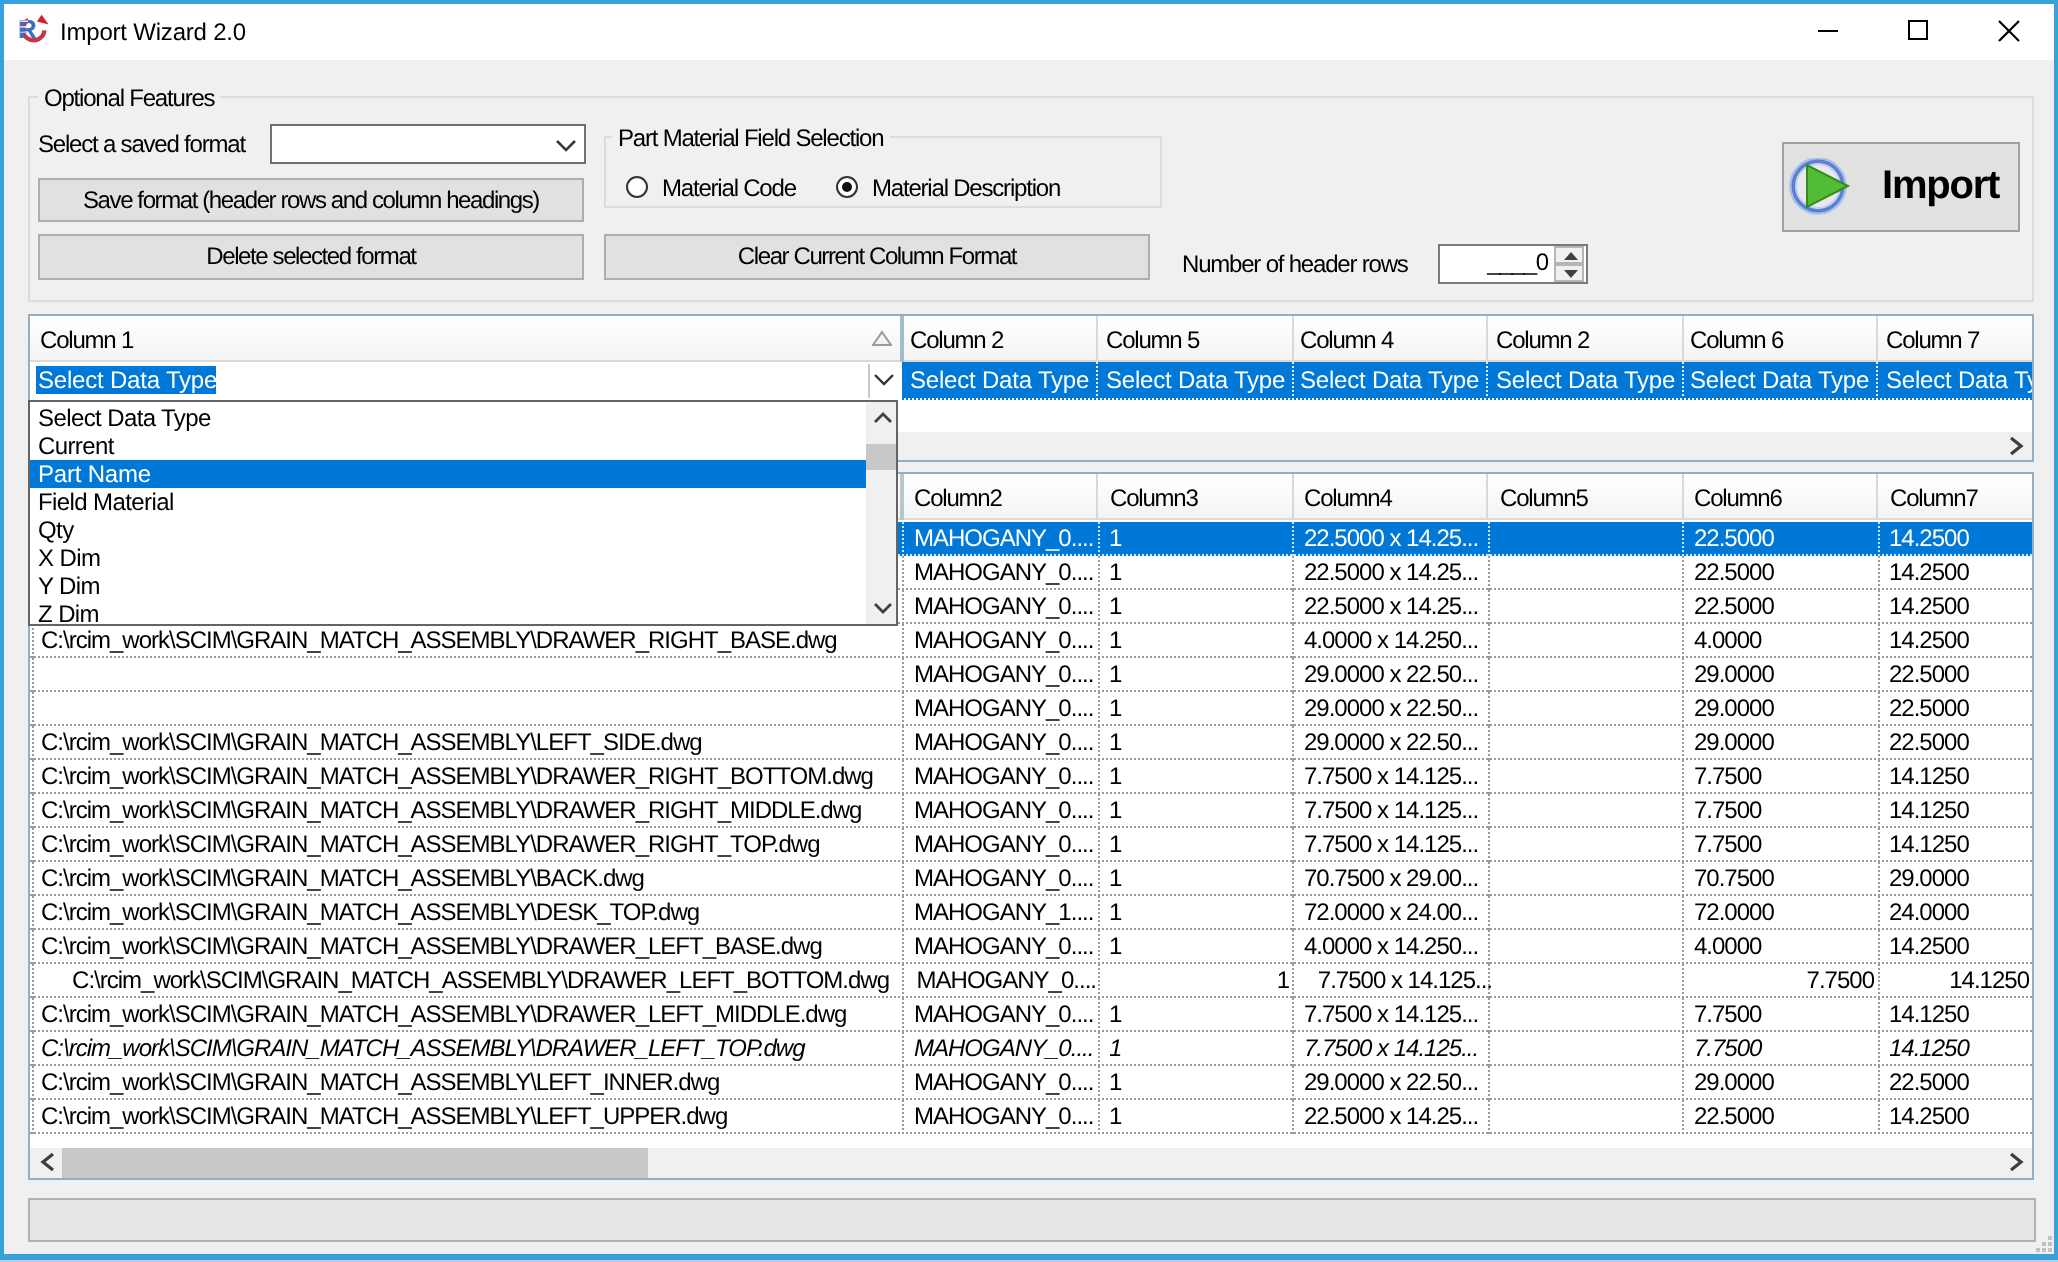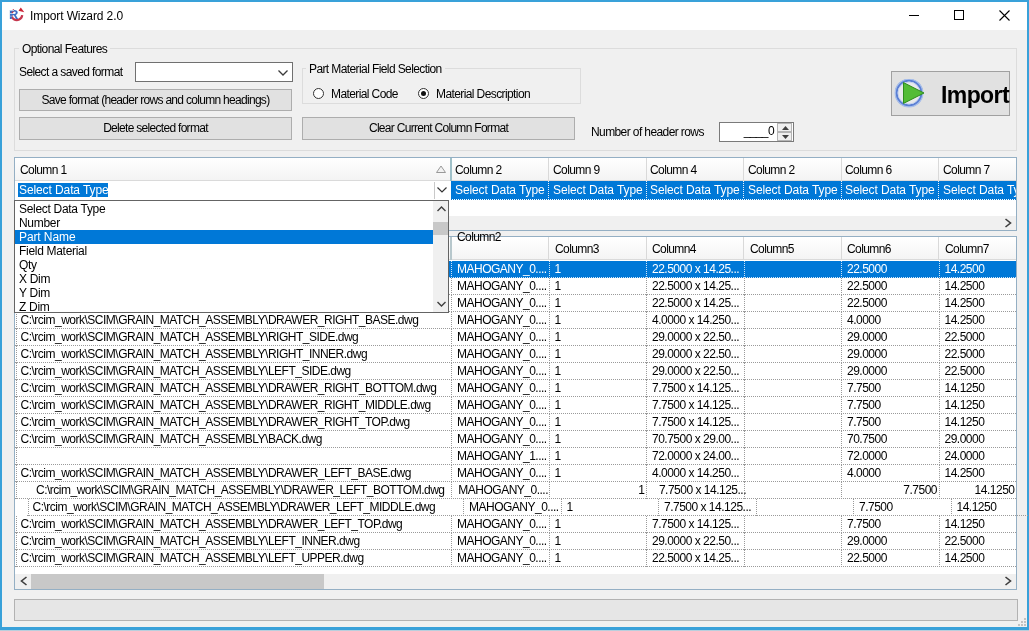--- a/index.html
+++ b/index.html
@@ -90,35 +90,35 @@
     </svg>
 </div>
 
 <div class="abs" style="left:891px; top:71px; width:119px; height:45px; background:#e1e1e1; border:1px solid #a0a0a0;"></div>
 <svg class="abs" style="left:894px; top:79px;" width="32" height="29" viewBox="0 0 32 29">
   <circle cx="15" cy="14" r="12.6" fill="#e9e9eb" stroke="#5b7fd4" stroke-width="2.8"></circle>
   <circle cx="15" cy="14" r="13.8" fill="none" stroke="#a8bfea" stroke-width="1.2"></circle>
   <circle cx="15" cy="14" r="11" fill="none" stroke="#c3d2ef" stroke-width="1"></circle>
   <path d="M9.5 3.6 L30 14 L9.5 24.4 Z" fill="#53bc35" stroke="#2f8c1d" stroke-width="1"></path>
 </svg>
-<div class="abs" style="left:941px; top:82px; width:64px; font-size:23px; font-weight:bold;">Import</div>
+<div class="abs" style="left:941px; top:82px; width:64px; font-size:20px; font-weight:bold;">Import</div>
 
 <div class="abs gridbox" style="left:14px; top:157px; width:1003px; height:74px;"></div>
 
 <div class="abs gheader" style="left:15px; top:158px; width:1001px; height:23px; border-bottom:1px solid #dadada;"></div>
 <div class="abs" style="left:20px; top:163px;">Column 1</div>
 
 <svg class="abs" style="left:436px; top:165px;" width="10" height="8" viewBox="0 0 10 8">
     <path d="M5 1 L9.5 7.5 L0.5 7.5 Z" fill="#f2f2f2" stroke="#999" stroke-width="1"></path>
   </svg>
 <div class="abs" style="left:450px; top:158px; width:2px; height:23px; background:#9fc0c8;"></div>
 <div class="abs cellsep" style="left:548px; top:158px; height:23px;"></div>
 <div class="abs" style="left:455px; top:163px;">Column 2</div>
 <div class="abs cellsep" style="left:646px; top:158px; height:23px;"></div>
-<div class="abs" style="left:553px; top:163px;">Column 9</div>
+<div class="abs" style="left:553px; top:163px;">Column 5</div>
 <div class="abs cellsep" style="left:743px; top:158px; height:23px;"></div>
 <div class="abs" style="left:650px; top:163px;">Column 4</div>
 <div class="abs cellsep" style="left:841px; top:158px; height:23px;"></div>
 <div class="abs" style="left:748px; top:163px;">Column 2</div>
 <div class="abs cellsep" style="left:938px; top:158px; height:23px;"></div>
 <div class="abs" style="left:845px; top:163px;">Column 6</div>
 <div class="abs" style="left:943px; top:163px;">Column 7</div>
 
 <div class="abs" style="left:15px; top:181px; width:435px; height:19px; background:#fff;"></div>
 <div class="abs blue seltext" style="left:18px; top:183px; width:90px; height:14px; line-height:14px; padding-left:1px;">Select Data Type</div>
@@ -148,21 +148,21 @@
   </svg>
 
 <div class="abs gridbox" style="left:14px; top:236px; width:1003px; height:354px;"></div>
 <div class="abs gheader" style="left:15px; top:237px; width:1001px; height:23px; border-bottom:1px solid #dadada;"></div>
 <div class="abs" style="left:450px; top:237px; width:2px; height:23px; background:#b7c7cc;"></div>
 <div class="abs cellsep" style="left:548px; top:237px; height:23px;"></div>
 <div class="abs cellsep" style="left:646px; top:237px; height:23px;"></div>
 <div class="abs cellsep" style="left:743px; top:237px; height:23px;"></div>
 <div class="abs cellsep" style="left:841px; top:237px; height:23px;"></div>
 <div class="abs cellsep" style="left:938px; top:237px; height:23px;"></div>
-<div class="abs" style="left:457px; top:230px;text-align:right;">Column2</div>
+<div class="abs" style="left:457px; top:242px;text-align:right;">Column2</div>
 <div class="abs" style="left:555px; top:242px;">Column3</div>
 <div class="abs" style="left:652px; top:242px;text-align:center;">Column4</div>
 <div class="abs" style="left:750px; top:242px;">Column5</div>
 <div class="abs" style="left:847px; top:242px;">Column6</div>
 <div class="abs" style="left:945px; top:242px;">Column7</div>
 <div id="rows" class="abs" style="left:15px; top:261px; width:1001px; height:306px;">
 <div class="abs" style="left:0; top:0px; width:1001px; height:17px; background:#0078d7;">
       <div class="abs rowtext" style="left:5.5px; top:0; width:424px; color:#fff;"></div>
       <div class="abs rowtext" style="left:442px; top:0; width:91px; color:#fff;">MAHOGANY_0....</div>
       <div class="abs rowtext" style="left:539.5px; top:0; width:90px; color:#fff;">1</div>
@@ -220,37 +220,35 @@
       <div class="abs" style="left:0.5px; top:0; width:1px; height:17px; border-left:1px dotted #9a9a9a;"></div>
       <div class="abs" style="left:436px; top:0; width:1px; height:17px; border-left:1px dotted #9a9a9a;"></div>
       <div class="abs" style="left:533.5px; top:0; width:1px; height:17px; border-left:1px dotted #9a9a9a;"></div>
       <div class="abs" style="left:631px; top:0; width:1px; height:17px; border-left:1px dotted #9a9a9a;"></div>
       <div class="abs" style="left:728.5px; top:0; width:1px; height:17px; border-left:1px dotted #9a9a9a;"></div>
       <div class="abs" style="left:826px; top:0; width:1px; height:17px; border-left:1px dotted #9a9a9a;"></div>
       <div class="abs" style="left:923.5px; top:0; width:1px; height:17px; border-left:1px dotted #9a9a9a;"></div>
       <div class="abs" style="left:0; top:16px; width:1001px; height:1px; border-top:1px dotted #9a9a9a;"></div>
     </div>
 <div class="abs" style="left:0; top:68px; width:1001px; height:17px; ">
-      <div class="abs rowtext" style="left:5.5px; top:0; width:424px; ">C:\rcim_work\SCIM\GRAIN_MATCH_ASSEMBLY\RIGHT_SIDE.dwg</div>
       <div class="abs rowtext" style="left:442px; top:0; width:91px; ">MAHOGANY_0....</div>
       <div class="abs rowtext" style="left:539.5px; top:0; width:90px; ">1</div>
       <div class="abs rowtext" style="left:637px; top:0; width:94px; ">29.0000 x 22.50...</div>
       <div class="abs rowtext" style="left:832px; top:0; width:90px; ">29.0000</div>
       <div class="abs rowtext" style="left:929.5px; top:0; width:70px; ">22.5000</div>
       <div class="abs" style="left:0.5px; top:0; width:1px; height:17px; border-left:1px dotted #9a9a9a;"></div>
       <div class="abs" style="left:436px; top:0; width:1px; height:17px; border-left:1px dotted #9a9a9a;"></div>
       <div class="abs" style="left:533.5px; top:0; width:1px; height:17px; border-left:1px dotted #9a9a9a;"></div>
       <div class="abs" style="left:631px; top:0; width:1px; height:17px; border-left:1px dotted #9a9a9a;"></div>
       <div class="abs" style="left:728.5px; top:0; width:1px; height:17px; border-left:1px dotted #9a9a9a;"></div>
       <div class="abs" style="left:826px; top:0; width:1px; height:17px; border-left:1px dotted #9a9a9a;"></div>
       <div class="abs" style="left:923.5px; top:0; width:1px; height:17px; border-left:1px dotted #9a9a9a;"></div>
       <div class="abs" style="left:0; top:16px; width:1001px; height:1px; border-top:1px dotted #9a9a9a;"></div>
     </div>
 <div class="abs" style="left:0; top:85px; width:1001px; height:17px; ">
-      <div class="abs rowtext" style="left:5.5px; top:0; width:424px; ">C:\rcim_work\SCIM\GRAIN_MATCH_ASSEMBLY\RIGHT_INNER.dwg</div>
       <div class="abs rowtext" style="left:442px; top:0; width:91px; ">MAHOGANY_0....</div>
       <div class="abs rowtext" style="left:539.5px; top:0; width:90px; ">1</div>
       <div class="abs rowtext" style="left:637px; top:0; width:94px; ">29.0000 x 22.50...</div>
       <div class="abs rowtext" style="left:832px; top:0; width:90px; ">29.0000</div>
       <div class="abs rowtext" style="left:929.5px; top:0; width:70px; ">22.5000</div>
       <div class="abs" style="left:0.5px; top:0; width:1px; height:17px; border-left:1px dotted #9a9a9a;"></div>
       <div class="abs" style="left:436px; top:0; width:1px; height:17px; border-left:1px dotted #9a9a9a;"></div>
       <div class="abs" style="left:533.5px; top:0; width:1px; height:17px; border-left:1px dotted #9a9a9a;"></div>
       <div class="abs" style="left:631px; top:0; width:1px; height:17px; border-left:1px dotted #9a9a9a;"></div>
       <div class="abs" style="left:728.5px; top:0; width:1px; height:17px; border-left:1px dotted #9a9a9a;"></div>
@@ -332,20 +330,21 @@
       <div class="abs" style="left:0.5px; top:0; width:1px; height:17px; border-left:1px dotted #9a9a9a;"></div>
       <div class="abs" style="left:436px; top:0; width:1px; height:17px; border-left:1px dotted #9a9a9a;"></div>
       <div class="abs" style="left:533.5px; top:0; width:1px; height:17px; border-left:1px dotted #9a9a9a;"></div>
       <div class="abs" style="left:631px; top:0; width:1px; height:17px; border-left:1px dotted #9a9a9a;"></div>
       <div class="abs" style="left:728.5px; top:0; width:1px; height:17px; border-left:1px dotted #9a9a9a;"></div>
       <div class="abs" style="left:826px; top:0; width:1px; height:17px; border-left:1px dotted #9a9a9a;"></div>
       <div class="abs" style="left:923.5px; top:0; width:1px; height:17px; border-left:1px dotted #9a9a9a;"></div>
       <div class="abs" style="left:0; top:16px; width:1001px; height:1px; border-top:1px dotted #9a9a9a;"></div>
     </div>
 <div class="abs" style="left:0; top:187px; width:1001px; height:17px; ">
+      <div class="abs rowtext" style="left:5.5px; top:0; width:424px; ">C:\rcim_work\SCIM\GRAIN_MATCH_ASSEMBLY\DESK_TOP.dwg</div>
       <div class="abs rowtext" style="left:442px; top:0; width:91px; ">MAHOGANY_1....</div>
       <div class="abs rowtext" style="left:539.5px; top:0; width:90px; ">1</div>
       <div class="abs rowtext" style="left:637px; top:0; width:94px; ">72.0000 x 24.00...</div>
       <div class="abs rowtext" style="left:832px; top:0; width:90px; ">72.0000</div>
       <div class="abs rowtext" style="left:929.5px; top:0; width:70px; ">24.0000</div>
       <div class="abs" style="left:0.5px; top:0; width:1px; height:17px; border-left:1px dotted #9a9a9a;"></div>
       <div class="abs" style="left:436px; top:0; width:1px; height:17px; border-left:1px dotted #9a9a9a;"></div>
       <div class="abs" style="left:533.5px; top:0; width:1px; height:17px; border-left:1px dotted #9a9a9a;"></div>
       <div class="abs" style="left:631px; top:0; width:1px; height:17px; border-left:1px dotted #9a9a9a;"></div>
       <div class="abs" style="left:728.5px; top:0; width:1px; height:17px; border-left:1px dotted #9a9a9a;"></div>
@@ -378,37 +377,37 @@
       <div class="abs rowtext" style="left:929.5px; top:0; width:70px; ">14.1250</div>
       <div class="abs" style="left:0.5px; top:0; width:1px; height:17px; border-left:1px dotted #9a9a9a;"></div>
       <div class="abs" style="left:436px; top:0; width:1px; height:17px; border-left:1px dotted #9a9a9a;"></div>
       <div class="abs" style="left:533.5px; top:0; width:1px; height:17px; border-left:1px dotted #9a9a9a;"></div>
       <div class="abs" style="left:631px; top:0; width:1px; height:17px; border-left:1px dotted #9a9a9a;"></div>
       <div class="abs" style="left:728.5px; top:0; width:1px; height:17px; border-left:1px dotted #9a9a9a;"></div>
       <div class="abs" style="left:826px; top:0; width:1px; height:17px; border-left:1px dotted #9a9a9a;"></div>
       <div class="abs" style="left:923.5px; top:0; width:1px; height:17px; border-left:1px dotted #9a9a9a;"></div>
       <div class="abs" style="left:0; top:16px; width:1001px; height:1px; border-top:1px dotted #9a9a9a;"></div>
     </div>
-<div class="abs" style="left:12px; top:238px; width:814px; height:17px; ">
+<div class="abs" style="left:0; top:238px; width:814px; height:17px; ">
       <div class="abs rowtext" style="left:5.5px; top:0; width:424px; ">C:\rcim_work\SCIM\GRAIN_MATCH_ASSEMBLY\DRAWER_LEFT_MIDDLE.dwg</div>
       <div class="abs rowtext" style="left:442px; top:0; width:91px; ">MAHOGANY_0....</div>
       <div class="abs rowtext" style="left:539.5px; top:0; width:90px; ">1</div>
       <div class="abs rowtext" style="left:637px; top:0; width:94px; ">7.7500 x 14.125...</div>
       <div class="abs rowtext" style="left:832px; top:0; width:90px; ">7.7500</div>
       <div class="abs rowtext" style="left:929.5px; top:0; width:70px; ">14.1250</div>
       <div class="abs" style="left:0.5px; top:0; width:1px; height:17px; border-left:1px dotted #9a9a9a;"></div>
       <div class="abs" style="left:436px; top:0; width:1px; height:17px; border-left:1px dotted #9a9a9a;"></div>
       <div class="abs" style="left:533.5px; top:0; width:1px; height:17px; border-left:1px dotted #9a9a9a;"></div>
       <div class="abs" style="left:631px; top:0; width:1px; height:17px; border-left:1px dotted #9a9a9a;"></div>
       <div class="abs" style="left:728.5px; top:0; width:1px; height:17px; border-left:1px dotted #9a9a9a;"></div>
       <div class="abs" style="left:826px; top:0; width:1px; height:17px; border-left:1px dotted #9a9a9a;"></div>
       <div class="abs" style="left:923.5px; top:0; width:1px; height:17px; border-left:1px dotted #9a9a9a;"></div>
       <div class="abs" style="left:0; top:16px; width:1001px; height:1px; border-top:1px dotted #9a9a9a;"></div>
     </div>
-<div class="abs" style="left:0; top:255px; width:1001px; height:17px; ">
+<div class="abs" style="left:0; top:255px; width:1001px; height:17px;font-style:italic; ">
       <div class="abs rowtext" style="left:5.5px; top:0; width:424px; ">C:\rcim_work\SCIM\GRAIN_MATCH_ASSEMBLY\DRAWER_LEFT_TOP.dwg</div>
       <div class="abs rowtext" style="left:442px; top:0; width:91px; ">MAHOGANY_0....</div>
       <div class="abs rowtext" style="left:539.5px; top:0; width:90px; ">1</div>
       <div class="abs rowtext" style="left:637px; top:0; width:94px; ">7.7500 x 14.125...</div>
       <div class="abs rowtext" style="left:832px; top:0; width:90px; ">7.7500</div>
       <div class="abs rowtext" style="left:929.5px; top:0; width:70px; ">14.1250</div>
       <div class="abs" style="left:0.5px; top:0; width:1px; height:17px; border-left:1px dotted #9a9a9a;"></div>
       <div class="abs" style="left:436px; top:0; width:1px; height:17px; border-left:1px dotted #9a9a9a;"></div>
       <div class="abs" style="left:533.5px; top:0; width:1px; height:17px; border-left:1px dotted #9a9a9a;"></div>
       <div class="abs" style="left:631px; top:0; width:1px; height:17px; border-left:1px dotted #9a9a9a;"></div>
@@ -466,21 +465,21 @@
   <rect x="6" y="0" width="2" height="2" fill="#c2c2c2"></rect>
   <rect x="3" y="3" width="2" height="2" fill="#c2c2c2"></rect>
   <rect x="6" y="3" width="2" height="2" fill="#c2c2c2"></rect>
   <rect x="0" y="6" width="2" height="2" fill="#c2c2c2"></rect>
   <rect x="3" y="6" width="2" height="2" fill="#c2c2c2"></rect>
   <rect x="6" y="6" width="2" height="2" fill="#c2c2c2"></rect>
 </svg>
 
 <div class="abs" style="left:14px; top:200px; width:435px; height:113px; background:#fff; border:1px solid #646464; z-index:50; letter-spacing:-0.3px;">
   <div class="abs" style="left:4px; top:1px; line-height:14px;">Select Data Type</div>
-  <div class="abs" style="left:4px; top:15px; line-height:14px;">Number</div>
+  <div class="abs" style="left:4px; top:15px; line-height:14px;">Current</div>
   <div class="abs blue seltext" style="left:0px; top:29px; width:418px; height:14px; line-height:14px; padding-left:4px;">Part Name</div>
   <div class="abs" style="left:4px; top:43px; line-height:14px;">Field Material</div>
   <div class="abs" style="left:4px; top:57px; line-height:14px;">Qty</div>
   <div class="abs" style="left:4px; top:71px; line-height:14px;">X Dim</div>
   <div class="abs" style="left:4px; top:85px; line-height:14px;">Y Dim</div>
   <div class="abs" style="left:4px; top:99px; line-height:14px;">Z Dim</div>
 
   <div class="abs sb" style="left:418px; top:0; width:15px; height:111px;"></div>
   <svg class="abs" style="left:422px; top:5px;" width="9" height="6" viewBox="0 0 9 6">
       <path d="M0.5 5 L4.5 1 L8.5 5" fill="none" stroke="#404040" stroke-width="1.4"></path>

